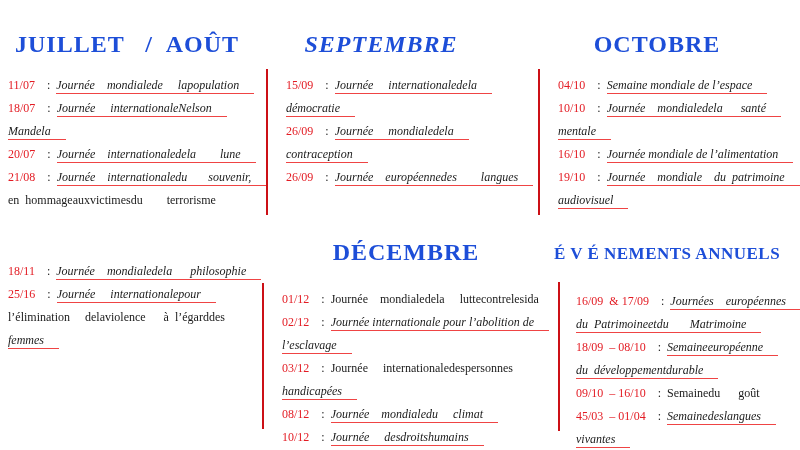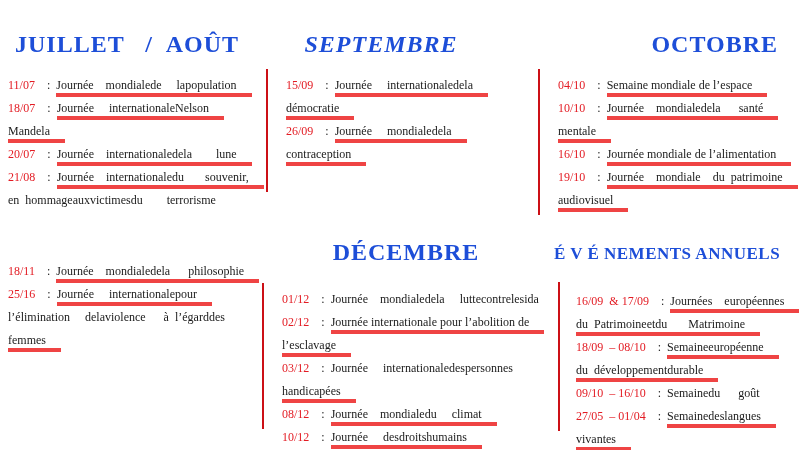--- a/index.html
+++ b/index.html
@@ -30,21 +30,21 @@
   }
   .s1{left:8px;top:30px;width:250px;}
   .s2{left:266px;top:30px;width:264px;}
   .s3{left:536px;top:30px;width:262px;}
   .s4{left:8px;top:238px;width:250px;}
   .s5{left:262px;top:238px;width:272px;}
   .s6{left:536px;top:240px;width:262px;}
 
   .s1 h2{padding-right:12px;}
   .s2 h2{padding-right:34px;font-style:italic;}
-  .s3 h2{padding-right:20px;text-align:right;}
+  .s3 h2{padding-right:20px;}
   .s4 h2{padding-right:32px;}
   .s5 h2{padding-left:16px;}
   .s6 h2{font-size:17px;letter-spacing:0.5px;}
 
   .list{position:relative;margin-top:16px;}
   .s4 .list,.s5 .list,.s6 .list{margin-top:22px;}
   .list.ruled{padding-left:20px;}
   .s3 .list{margin-left:2px;}
   .s6 .list{margin-left:22px;padding-left:18px;}
 
@@ -59,23 +59,24 @@
   .line{
     white-space:pre;
     font-size:12px;
     line-height:23px;
     height:23px;
   }
   .date{color:var(--date-red);}
   .sep{margin:0 6px 0 12px;color:#222;}
   .txt{color:var(--ink);}
   .u{
-    border-bottom:4px solid #ef4444;
+    border-bottom:1px solid #ef4444;
     padding-right:15px;
     padding-bottom:1px;
+    font-style:italic;
   }
 </style>
 </head>
 <body>
 
 <section class="cal-section s1">
   <h2>JUILLET   /  AOÛT</h2>
   <div class="list">
       <div class="line"><span class="date">11/07</span><span class="sep">:</span><span class="txt u">Journée    mondialede     lapopulation</span></div>
       <div class="line"><span class="date">18/07</span><span class="sep">:</span><span class="txt u">Journée     internationaleNelson</span></div>
@@ -87,20 +88,21 @@
 </section>
 
 <section class="cal-section s2">
   <h2>SEPTEMBRE</h2>
   <div class="list ruled">
     <div class="rule"></div>
   <div class="line"><span class="date">15/09</span><span class="sep">:</span><span class="txt u">Journée     internationaledela</span></div>
       <div class="line"><span class="txt u">démocratie</span></div>
       <div class="line"><span class="date">26/09</span><span class="sep">:</span><span class="txt u">Journée     mondialedela</span></div>
       <div class="line"><span class="txt u">contraception</span></div>
+      <div class="line"><span class="date">26/09</span><span class="sep">:</span><span class="txt u">Journée    européennedes        langues</span></div>
     </div>
 </section>
 
 <section class="cal-section s3">
   <h2>OCTOBRE</h2>
   <div class="list ruled">
     <div class="rule"></div>
   <div class="line"><span class="date">04/10</span><span class="sep">:</span><span class="txt u">Semaine mondiale de l’espace</span></div>
       <div class="line"><span class="date">10/10</span><span class="sep">:</span><span class="txt u">Journée    mondialedela      santé</span></div>
       <div class="line"><span class="txt u">mentale</span></div>
@@ -135,16 +137,16 @@
 
 <section class="cal-section s6">
   <h2>É V É NEMENTS ANNUELS</h2>
   <div class="list ruled">
     <div class="rule"></div>
   <div class="line"><span class="date">16/09  &amp; 17/09</span><span class="sep">:</span><span class="txt u">Journées    européennes</span></div>
       <div class="line"><span class="txt u">du  Patrimoineetdu       Matrimoine</span></div>
       <div class="line"><span class="date">18/09  – 08/10</span><span class="sep">:</span><span class="txt u">Semaineeuropéenne</span></div>
       <div class="line"><span class="txt u">du  développementdurable</span></div>
       <div class="line"><span class="date">09/10  – 16/10</span><span class="sep">:</span><span class="txt">Semainedu      goût</span></div>
-      <div class="line"><span class="date">27/05  – 01/04</span><span class="sep">:</span><span class="txt u">Semainedeslangues</span></div>
+      <div class="line"><span class="date">45/03  – 01/04</span><span class="sep">:</span><span class="txt u">Semainedeslangues</span></div>
       <div class="line"><span class="txt u">vivantes</span></div>
     </div>
 </section>
 
 </body></html>

